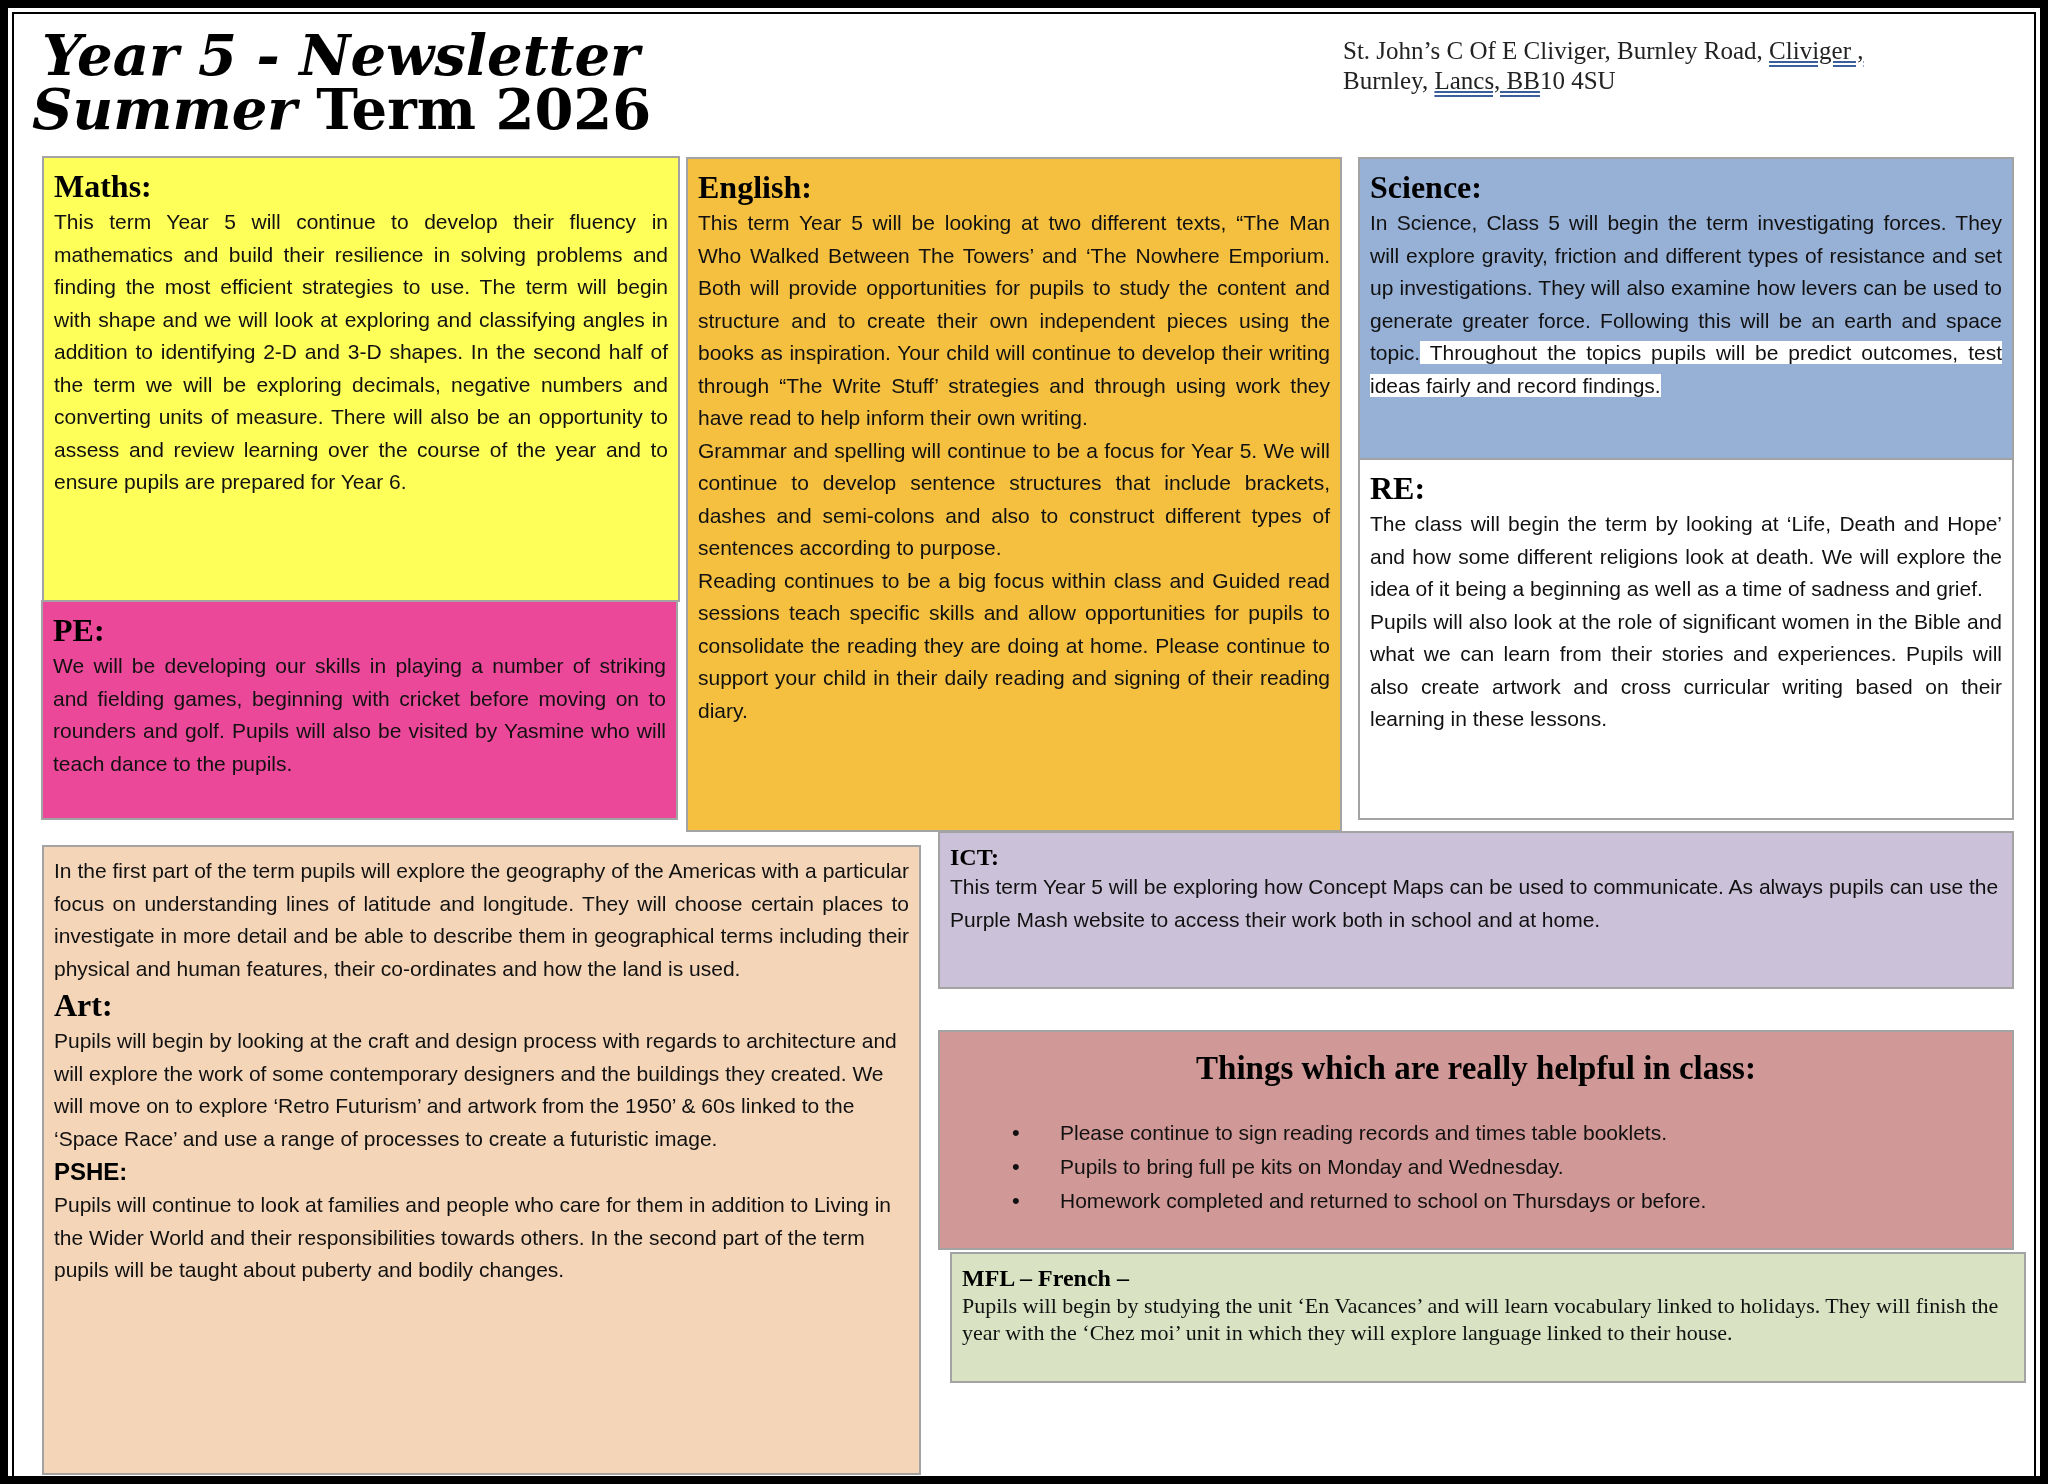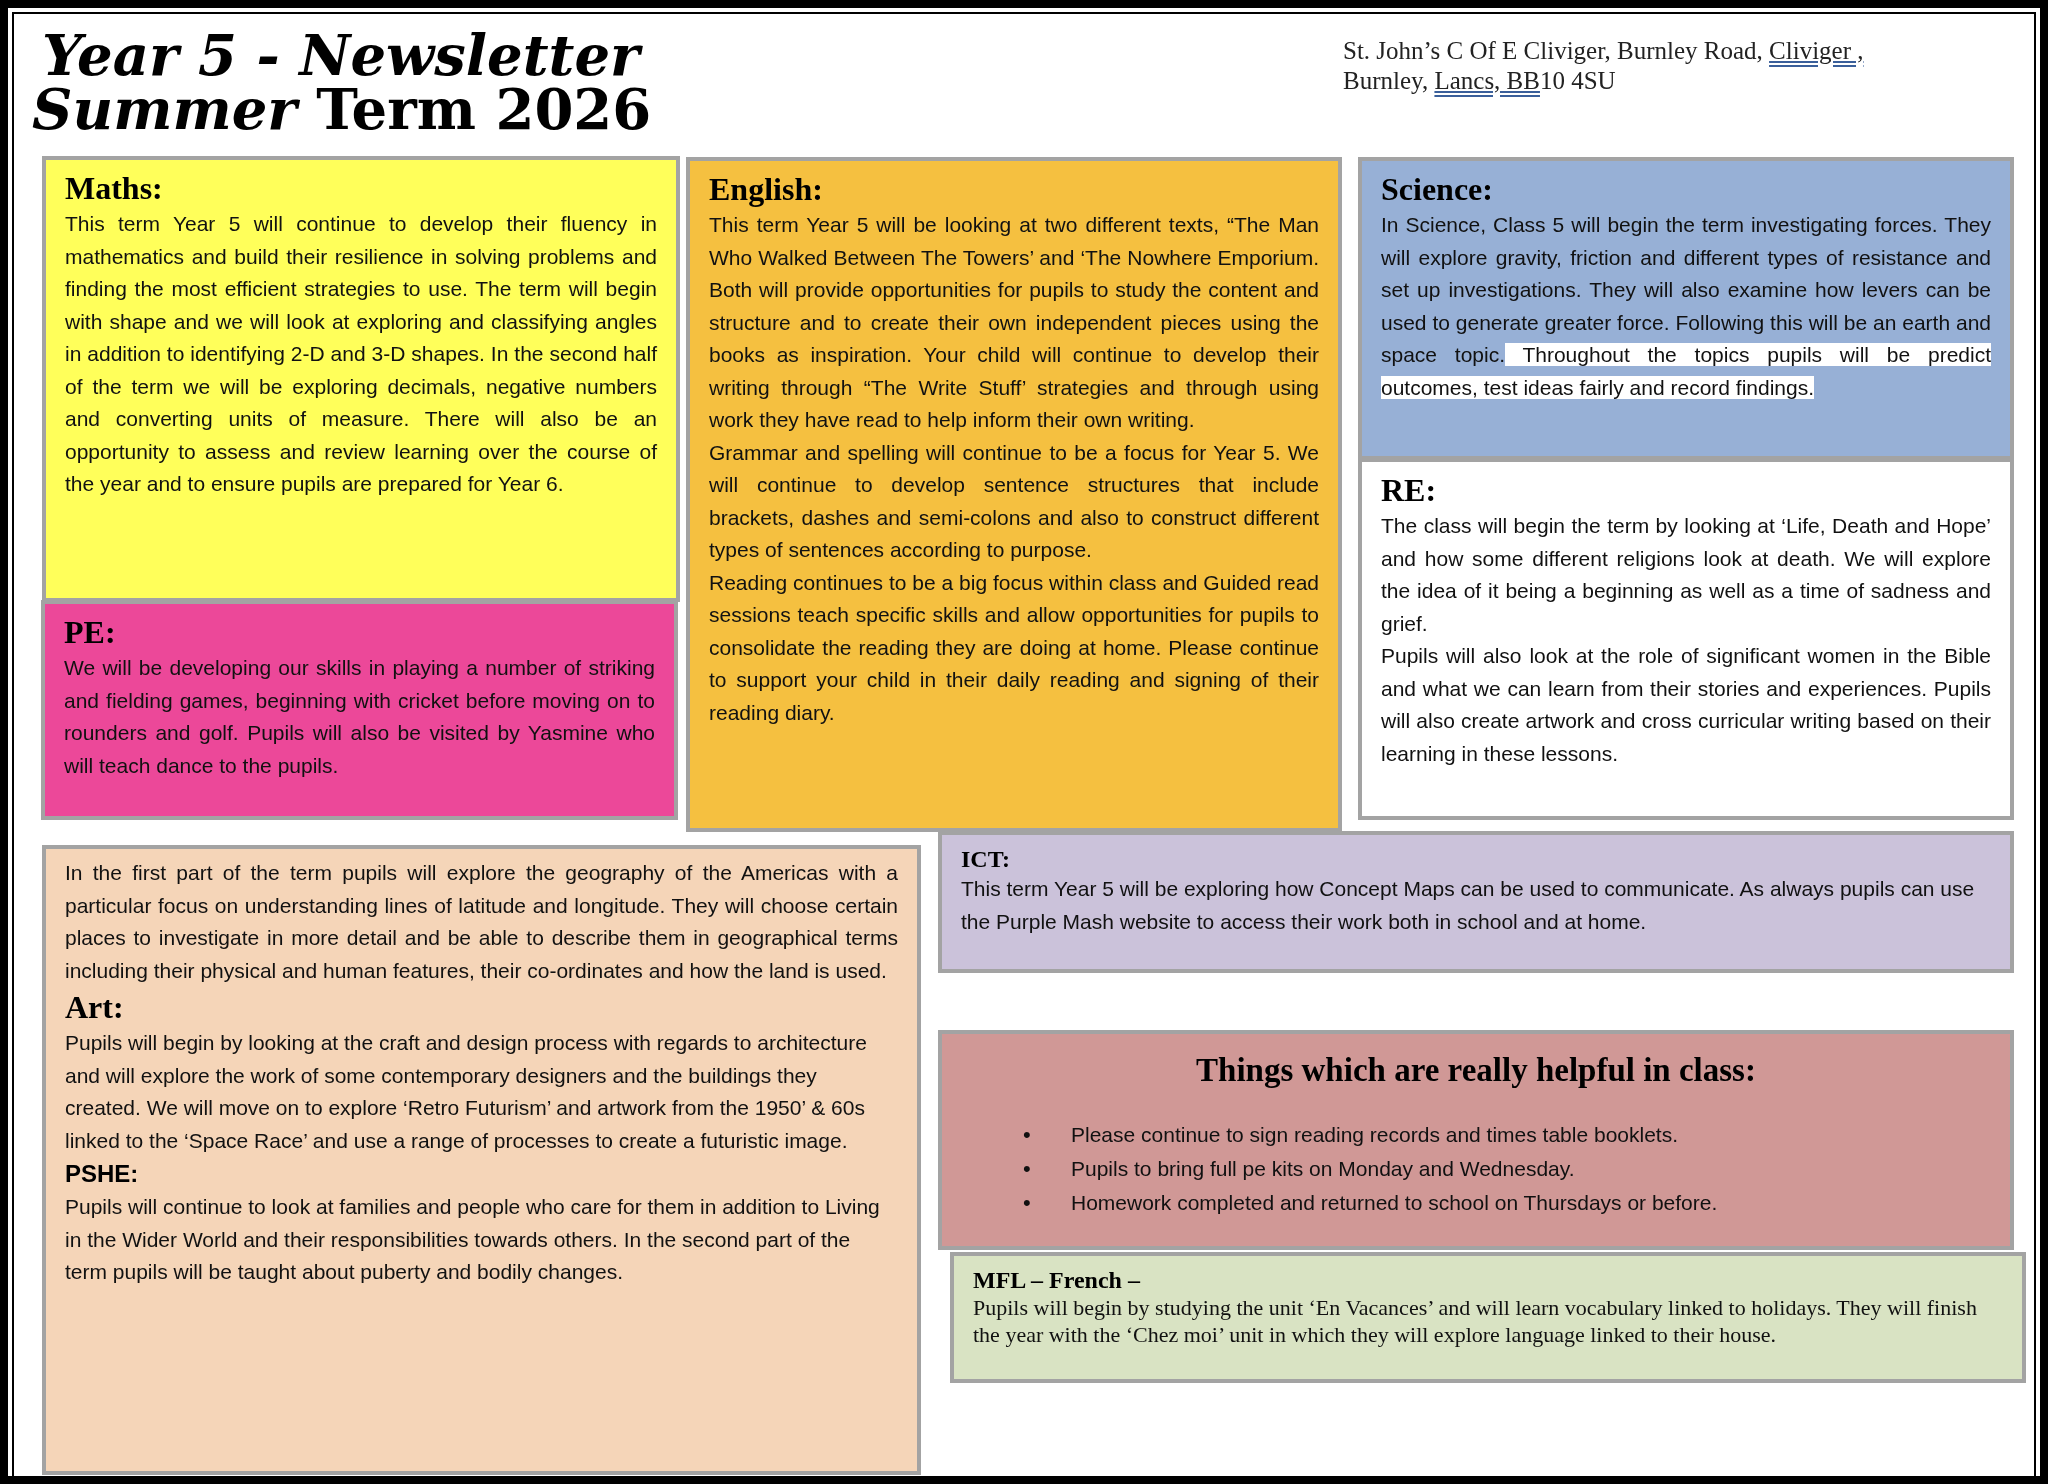--- a/index.html
+++ b/index.html
@@ -23,39 +23,39 @@
     }
     .title1 { left: 42px; top: 28px; font-style: italic; }
     .title2 { left: 32px; top: 82px; }
     .title2 .ital { font-style: italic; }
     .address {
       position: absolute; left: 1343px; top: 36px; width: 620px;
       font-family: "Liberation Serif", serif; font-size: 25px; line-height: 30px; color: #222;
     }
     .dbl-ul { text-decoration: underline; text-decoration-style: double; text-decoration-color: #3a5f9a; }
     .box {
-      position: absolute; box-sizing: border-box; border: 4px solid #a3a3a3;
-      padding: 8px 19px;
+      position: absolute; box-sizing: border-box; border: 2px solid #a3a3a3;
+      padding: 8px 10px;
     }
     .box h2 {
       margin: 0; font-family: "Liberation Serif", serif; font-weight: bold;
       font-size: 32px; line-height: 40px; color: #000;
     }
     .box p {
       margin: 0; font-family: "Liberation Sans", sans-serif; font-size: 21px;
       line-height: 32.5px; text-align: justify; color: #111;
     }
     .compact p { line-height: 32.5px; text-align: left; }
     #maths { left: 42px; top: 156px; width: 638px; height: 446px; background: #ffff5a; }
     #pe { left: 41px; top: 600px; width: 637px; height: 220px; background: #ec4899; }
     #english { left: 686px; top: 157px; width: 656px; height: 675px; background: #f5c040; }
     #science { left: 1358px; top: 157px; width: 656px; height: 303px; background: #97b0d6; }
     #re { left: 1358px; top: 458px; width: 656px; height: 362px; background: #ffffff; }
     #geo { left: 42px; top: 845px; width: 879px; height: 630px; background: #f5d5b8; }
-    #ict { left: 938px; top: 831px; width: 1076px; height: 142px; background: #cbc2da; }
+    #ict { left: 938px; top: 831px; width: 1076px; height: 158px; background: #cbc2da; }
     #helpful { left: 938px; top: 987px; width: 1076px; height: 220px; background: #d09896; margin-top: 43px; }
     #mfl { left: 950px; top: 1252px; width: 1076px; height: 131px; background: #d9e3c3; }
     .highlight { background: #ffffff; }
     .subhead-sans { font-family: "Liberation Sans", sans-serif !important; font-size: 24px !important; }
     #helpful h2 { text-align: center; font-size: 33px; line-height: 44px; margin-top: 6px; }
     #helpful ul { margin: 26px 0 0 0; padding-left: 110px; list-style: none; }
     #helpful li { font-size: 21px; line-height: 34px; position: relative; }
     #helpful li .bullet { position: absolute; left: -48px; top: 0; font-size: 22px; }
     #ict h2 { font-size: 24px; line-height: 28px; margin-top: 2px; }
     #ict p { text-align: left; }

